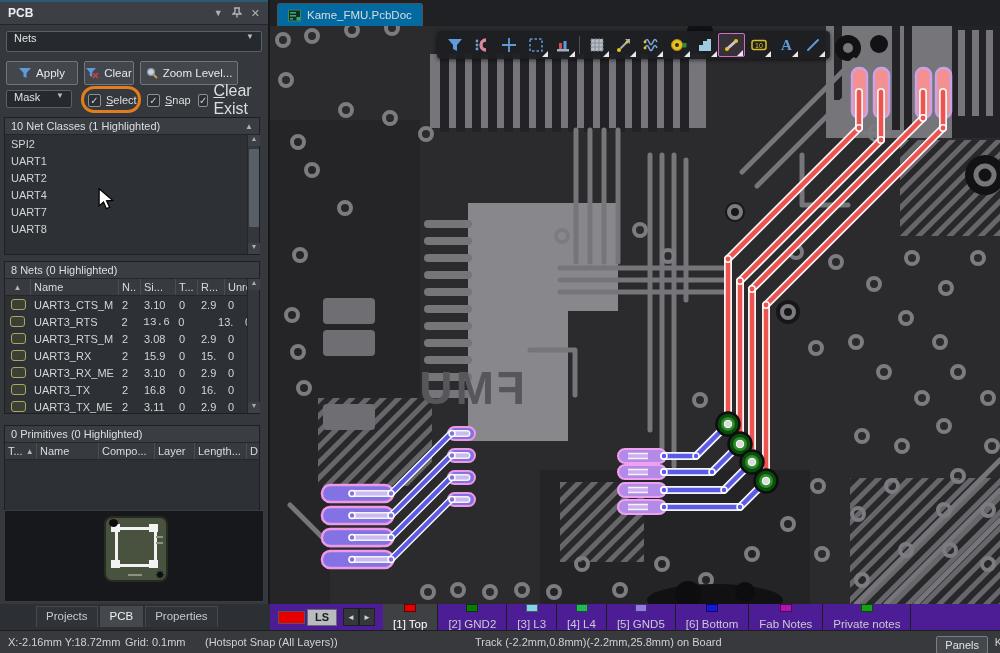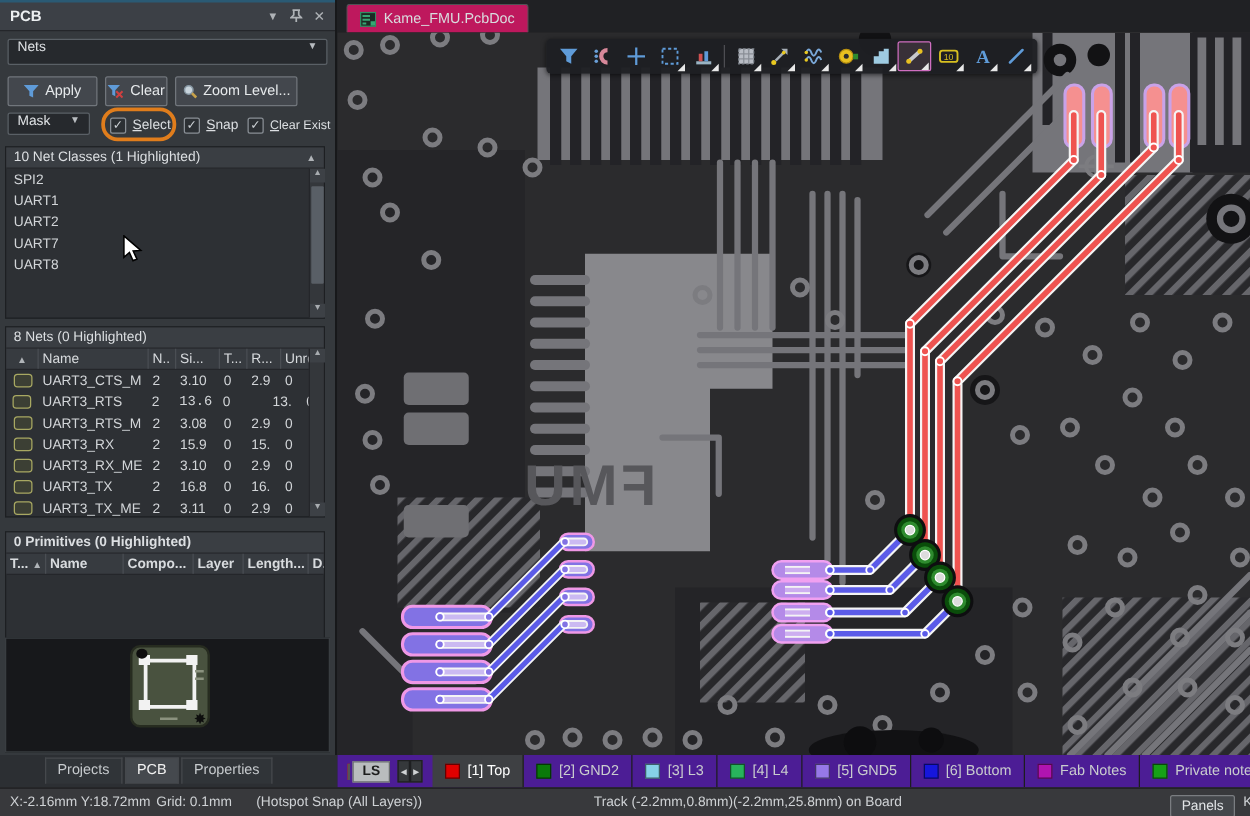--- a/index.html
+++ b/index.html
@@ -70,21 +70,21 @@
   
   #bottom-tabs { position:absolute; left:0; top:604px; width:270px; height:26px;
     background:#2c2f33; display:flex; align-items:flex-start; gap:2px; padding:2px 0 0 4px; }
   .btab { height:21px; padding:3px 9px; background:#303438; border:1px solid #45484c;
     border-bottom:none; color:#c6cacd; font-size:11.5px; }
   .btab.active { background:#45494e; color:#f2f2f2; }
 
   
   #main { position:absolute; left:270px; top:0; width:730px; height:630px; }
   #tabbar { position:absolute; left:0; top:0; width:100%; height:26px; background:#202124; }
-  #doc-tab { position:absolute; left:7px; top:3px; height:23px; background:#be185d;
+  #doc-tab { position:absolute; left:7px; top:3px; height:23px; background:#0369a1;
     border:1px solid #505255; border-bottom:none; border-radius:3px 3px 0 0;
     display:flex; align-items:center; gap:6px; padding:0 10px; color:#d9dcde; font-size:11.5px; }
 
   #canvas { position:absolute; left:0; top:26px; width:730px; height:578px;
     background:#2b2b2d; overflow:hidden; }
   #canvas svg.board { position:absolute; left:0; top:0; }
 
   #float-toolbar { position:absolute; left:167px; top:5px; height:28px;
     background:rgba(30,31,35,0.96); border-radius:4px; display:flex; align-items:center;
     padding:0 4px; box-shadow:0 1px 4px rgba(0,0,0,0.6); }
@@ -97,21 +97,21 @@
 
   
   #layerbar { position:absolute; left:0; top:604px; width:730px; height:26px;
     background:#4c1d95; display:flex; align-items:center; overflow:hidden; }
   #ls-swatch { width:27px; height:13px; background:#e80000; border:1px solid #555; margin-left:8px; }
   #ls-btn { height:17px; background:#b9bcbe; color:#1c1c1c; font-size:11px; font-weight:bold;
     padding:1px 7px; border:1px solid #6a6d70; margin-left:2px; }
   .larrow { width:16px; height:18px; background:#35383b; border:1px solid #1e1f21;
     color:#cfd2d4; font-size:8px; display:flex; align-items:center; justify-content:center; }
   .ltab { height:100%; display:flex; align-items:center; gap:6px; padding:0 10px;
-    border-right:1px solid #1c1d1f; color:#c9ccce; white-space:nowrap; font-size:11.5px; }
+    border-right:1px solid #1c1d1f; color:#c9ccce; white-space:nowrap; font-size:11.5px;flex-direction:column; }
   .ltab.active { background:#3e4043; color:#ffffff; }
   .lswatch { width:12px; height:12px; border:1px solid rgba(0,0,0,0.55); }
 
   
   #statusbar { position:absolute; left:0; top:630px; width:1000px; height:23px;
     background:#38393c; border-top:1px solid #1d1d1f; color:#cfd2d5; overflow:hidden; }
   #statusbar span { position:absolute; top:5px; white-space:nowrap; }
   #panels-btn { position:absolute; top:2px; right:12px; height:18px; background:#44474b;
     border:1px solid #7a7d81; border-radius:2px; padding:2px 8px; color:#e2e5e7; }
   #clipped-k { left:auto; right:-2px; }
@@ -167,21 +167,21 @@
   <div class="cbgroup" style="left:88px; top:89px;">
     <span class="cb">✓</span>
     <span class="cb-label">Select</span>
   </div>
   <div class="cbgroup" style="left:147px; top:89px;">
     <span class="cb">✓</span>
     <span class="cb-label">Snap</span>
   </div>
   <div class="cbgroup" style="left:198px; top:89px;">
     <span class="cb">✓</span>
-    <span class="cb-label" style="font-size:10px;">Clear Exist</span>
+    <span class="cb-label" style="font-size:16px;">Clear Exist</span>
   </div>
 
   <div class="listbox" style="left:4px; top:117px; width:256px; height:138px;">
     <div class="list-hdr">
       <span>10 Net Classes (1 Highlighted)</span>
       <span class="sort-up">▲</span>
     </div>
     <div style="width:243px;">
 
         <div class="list-row">
@@ -190,20 +190,23 @@
 
         <div class="list-row">
           <span>UART1</span>
         </div>
 
         <div class="list-row">
           <span>UART2</span>
         </div>
 
 
+        <div class="list-row">
+          <span>UART4</span>
+        </div>
 
         <div class="list-row">
           <span>UART7</span>
         </div>
 
         <div class="list-row">
           <span>UART8</span>
         </div>
       </div>
     <div class="scrollcol" style="right:0; top:17px; bottom:0;">
@@ -313,21 +316,21 @@
           <span class="nets-c5" style="border-right:none;">2.9</span>
           <span class="nets-c6">0</span>
         </div>
       </div>
     <div class="scrollcol" style="right:0; top:17px; bottom:0;">
       <span class="sarr" style="top:0;">▲</span>
       <span class="sarr" style="bottom:0;">▼</span>
     </div>
   </div>
 
-  <div class="listbox" style="left:4px; top:425px; width:256px; height:92px;font-weight:bold;">
+  <div class="listbox" style="left:4px; top:425px; width:256px; height:92px;">
     <div class="list-hdr">
       <span>0 Primitives (0 Highlighted)</span>
     </div>
     <div class="tbl-hdr">
       <span class="prim-c0"><span>T...</span>&nbsp;<span class="sort-up" style="margin:0;">▲</span></span>
         <span class="prim-c1">Name</span>
         <span class="prim-c2">Compo...</span>
         <span class="prim-c3">Layer</span>
         <span class="prim-c4">Length...</span>
         <span class="prim-c5">D..</span>

